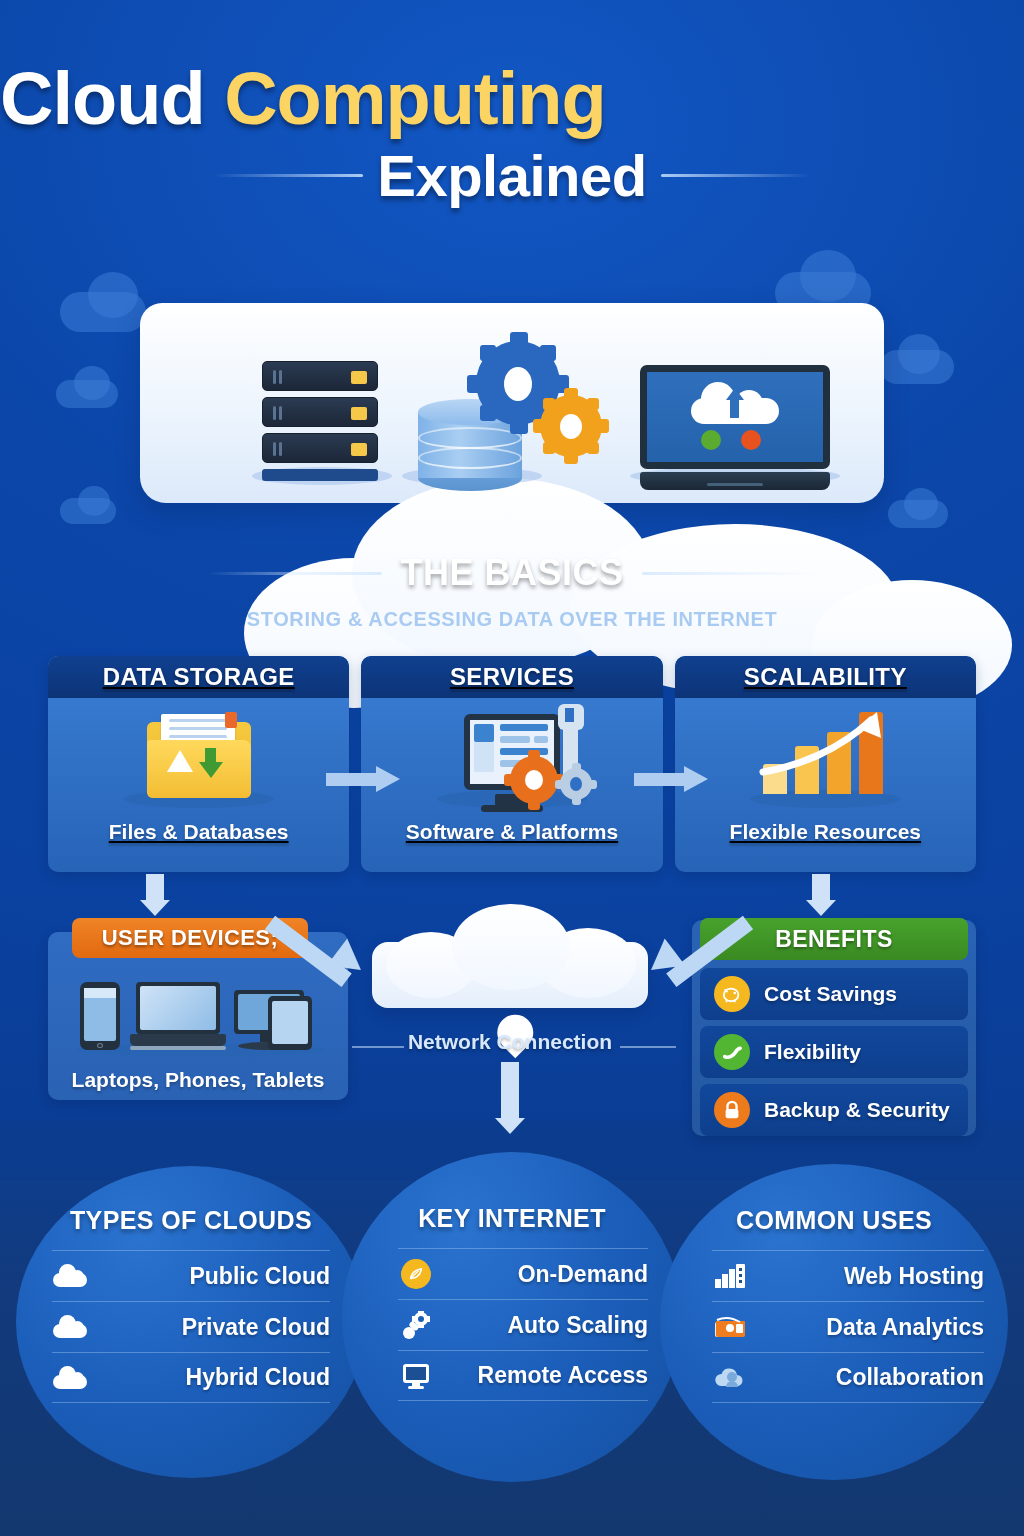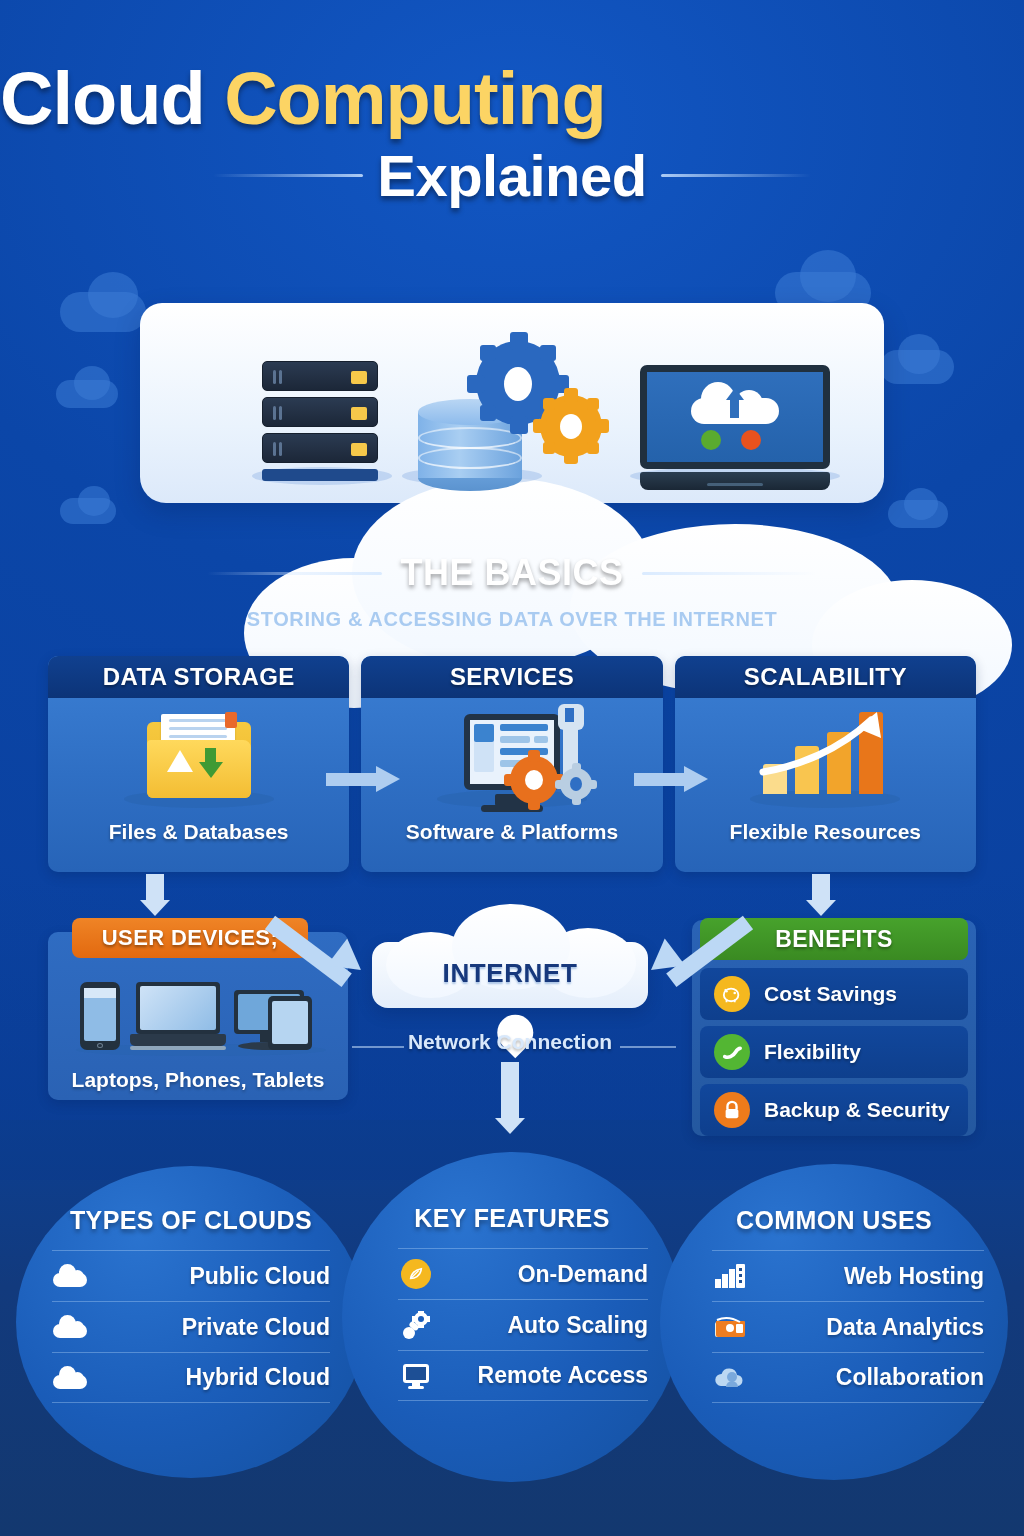--- a/index.html
+++ b/index.html
@@ -128,21 +128,21 @@
   .b-rule.r{ background:linear-gradient(90deg,rgba(215,233,255,.9),rgba(190,218,250,0)); }
   .basics-title{ font-size:36px; font-weight:bold; color:#fff; letter-spacing:.5px;
     text-shadow:0 3px 4px rgba(0,0,0,.35); }
   .basics-sub{ margin-top:14px; font-size:20px; font-weight:bold; color:#a9cbf1; letter-spacing:.6px; }
 
   
   .cards{ position:absolute; top:656px; left:48px; width:928px; height:216px;
     display:flex; gap:12px; }
   .card{ flex:1; border-radius:10px; position:relative;
     background:linear-gradient(180deg,#3b7fd4 0%,#2f6fc4 55%,#2764b8 100%);
-    box-shadow:0 4px 12px rgba(4,26,70,.22); overflow:hidden; }
+    box-shadow:0 4px 12px rgba(4,26,70,.22); overflow:hidden;text-decoration:underline; }
   .card-head{
     height:42px; border-radius:9px 9px 0 0;
     background:linear-gradient(180deg,#10408f 0%,#0c3478 100%);
     display:flex; align-items:center; justify-content:center;
     color:#fff; font-size:24px; font-weight:bold; letter-spacing:.4px;
     text-shadow:0 2px 3px rgba(0,0,0,.4);
   }
   .card-art{ height:122px; position:relative; }
   .card-art .pedestal{
     position:absolute; left:50%; transform:translateX(-50%); bottom:12px;
@@ -510,21 +510,20 @@
       </div>
     </div>
     <div class="cap">Laptops, Phones, Tablets</div>
   </div>
 
   <div class="inetwrap">
     <div class="inet-base"></div>
     <div class="inet-b ib2"></div>
     <div class="inet-b ib3"></div>
     <div class="inet-b ib1"></div>
-    <div class="inet-label">INTERNET</div>
     <div class="inet-drop"></div>
   </div>
   <div class="sub-rule" style="left:352px;width:52px;"></div>
   <div class="sub-rule" style="left:620px;width:56px;"></div>
   <div class="inet-sub">Network Connection</div>
 
   <div class="v-arrow" style="left:495px;top:1062px;">
     <div class="shaft" style="height:56px;"></div>
       <div class="head"></div>
   </div>
@@ -597,21 +596,21 @@
         <div class="cloudglyph">
             <div class="body"></div>
             <div class="b1"></div>
             <div class="b2"></div>
           </div>
       </div>
       <div class="c-txt">Hybrid Cloud</div>
     </div>
   </div>
 
-  <div class="c-title" style="left:342px;width:340px;top:1204px;">KEY FEATURES</div>
+  <div class="c-title" style="left:342px;width:340px;top:1204px;">KEY INTERNET</div>
   <div class="c-list" style="left:398px;top:1248px;width:250px;">
     <div class="c-row">
       <div class="c-ico">
         <div style="width:30px;height:30px;border-radius:50%;background:#f5b81f;display:flex;align-items:center;justify-content:center;">
           <svg width="16" height="16" viewBox="0 0 18 18">
               <path d="M3 14c4 0 11-2 12-11C10 4 4 7 3 14z" fill="none" stroke="#fff" stroke-width="1.8"></path>
               <path d="M3 14L12 5" stroke="#fff" stroke-width="1.6"></path>
             </svg>
         </div>
       </div>

